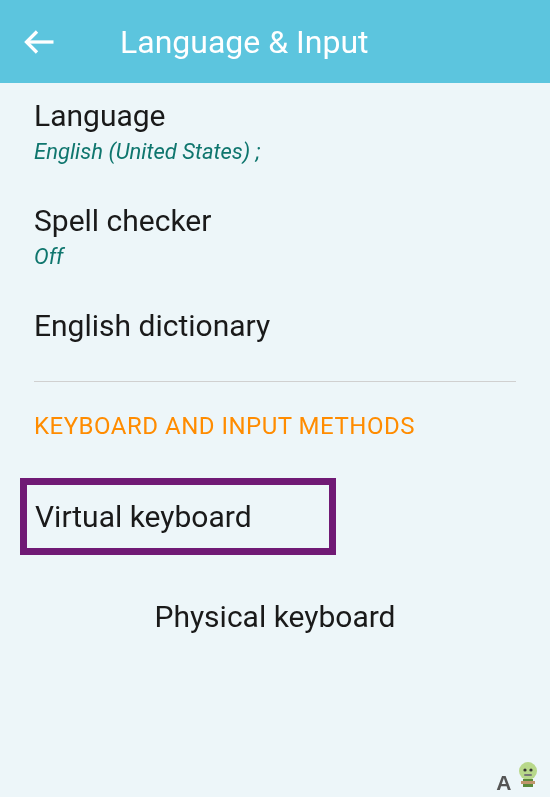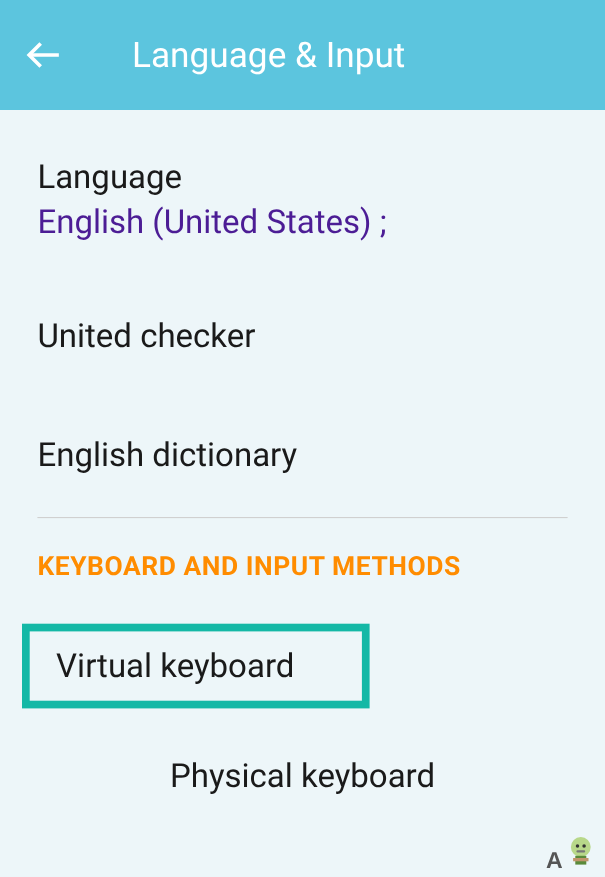--- a/index.html
+++ b/index.html
@@ -10,21 +10,21 @@
     body {
       font-family: Roboto, "Helvetica Neue", Arial, sans-serif;
       background: #edf6f9;
       width: 550px;
       height: 797px;
       overflow: hidden;
       position: relative;
     }
     .header {
       background: #5cc5de;
-      height: 100px;
+      height: 83px;
       display: flex;
       align-items: center;
       padding: 0 20px;
       color: #fff;
     }
     .back-icon {
       width: 40px;
       height: 40px;
       display: flex;
       align-items: center;
@@ -33,48 +33,49 @@
     }
     .header-title {
       font-size: 32px;
       font-weight: 400;
       margin-left: 40px;
     }
     .content {
       padding: 0 34px;
     }
     .setting-item {
-      padding: 44px 0 24px 0;
+      padding: 15px 0 24px 0;
     }
     .setting-title {
       font-size: 30px;
       color: #1a1a1a;
       font-weight: 400;
       margin-bottom: 6px;
     }
     .setting-subtitle {
-      font-size: 30px;
-      color: #4c1d95;
+      font-size: 22px;
+      color: #0f766e;
       font-weight: 400;
+      font-style: italic;
     }
     .divider {
       height: 1px;
       background: #d0d0d0;
       margin-top: 8px;
     }
     .section-header {
       color: #ff8c00;
       font-size: 24px;
-      font-weight: 700;
+      font-weight: 400;
       letter-spacing: 0.5px;
       padding: 30px 0 22px 0;
     }
     .highlighted-item {
-      border: 7px solid #14b8a6;
-      padding: 14px 24px;
+      border: 7px solid #701a75;
+      padding: 14px 8px;
       margin-left: -14px;
       margin-right: 180px;
       margin-top: 16px;
       margin-bottom: 30px;
     }
     .highlighted-item .setting-title {
       margin-bottom: 0;
     }
     .watermark {
       position: absolute;
@@ -107,21 +108,22 @@
 </div>
 
 <div class="content">
 
   <div class="setting-item">
     <div class="setting-title">Language</div>
     <div class="setting-subtitle">English (United States) ;</div>
   </div>
 
   <div class="setting-item">
-    <div class="setting-title">United checker</div>
+    <div class="setting-title">Spell checker</div>
+    <div class="setting-subtitle">Off</div>
   </div>
 
   <div class="setting-item">
     <div class="setting-title">English dictionary</div>
   </div>
 
   <div class="divider"></div>
 
   <div class="section-header">KEYBOARD AND INPUT METHODS</div>
 

